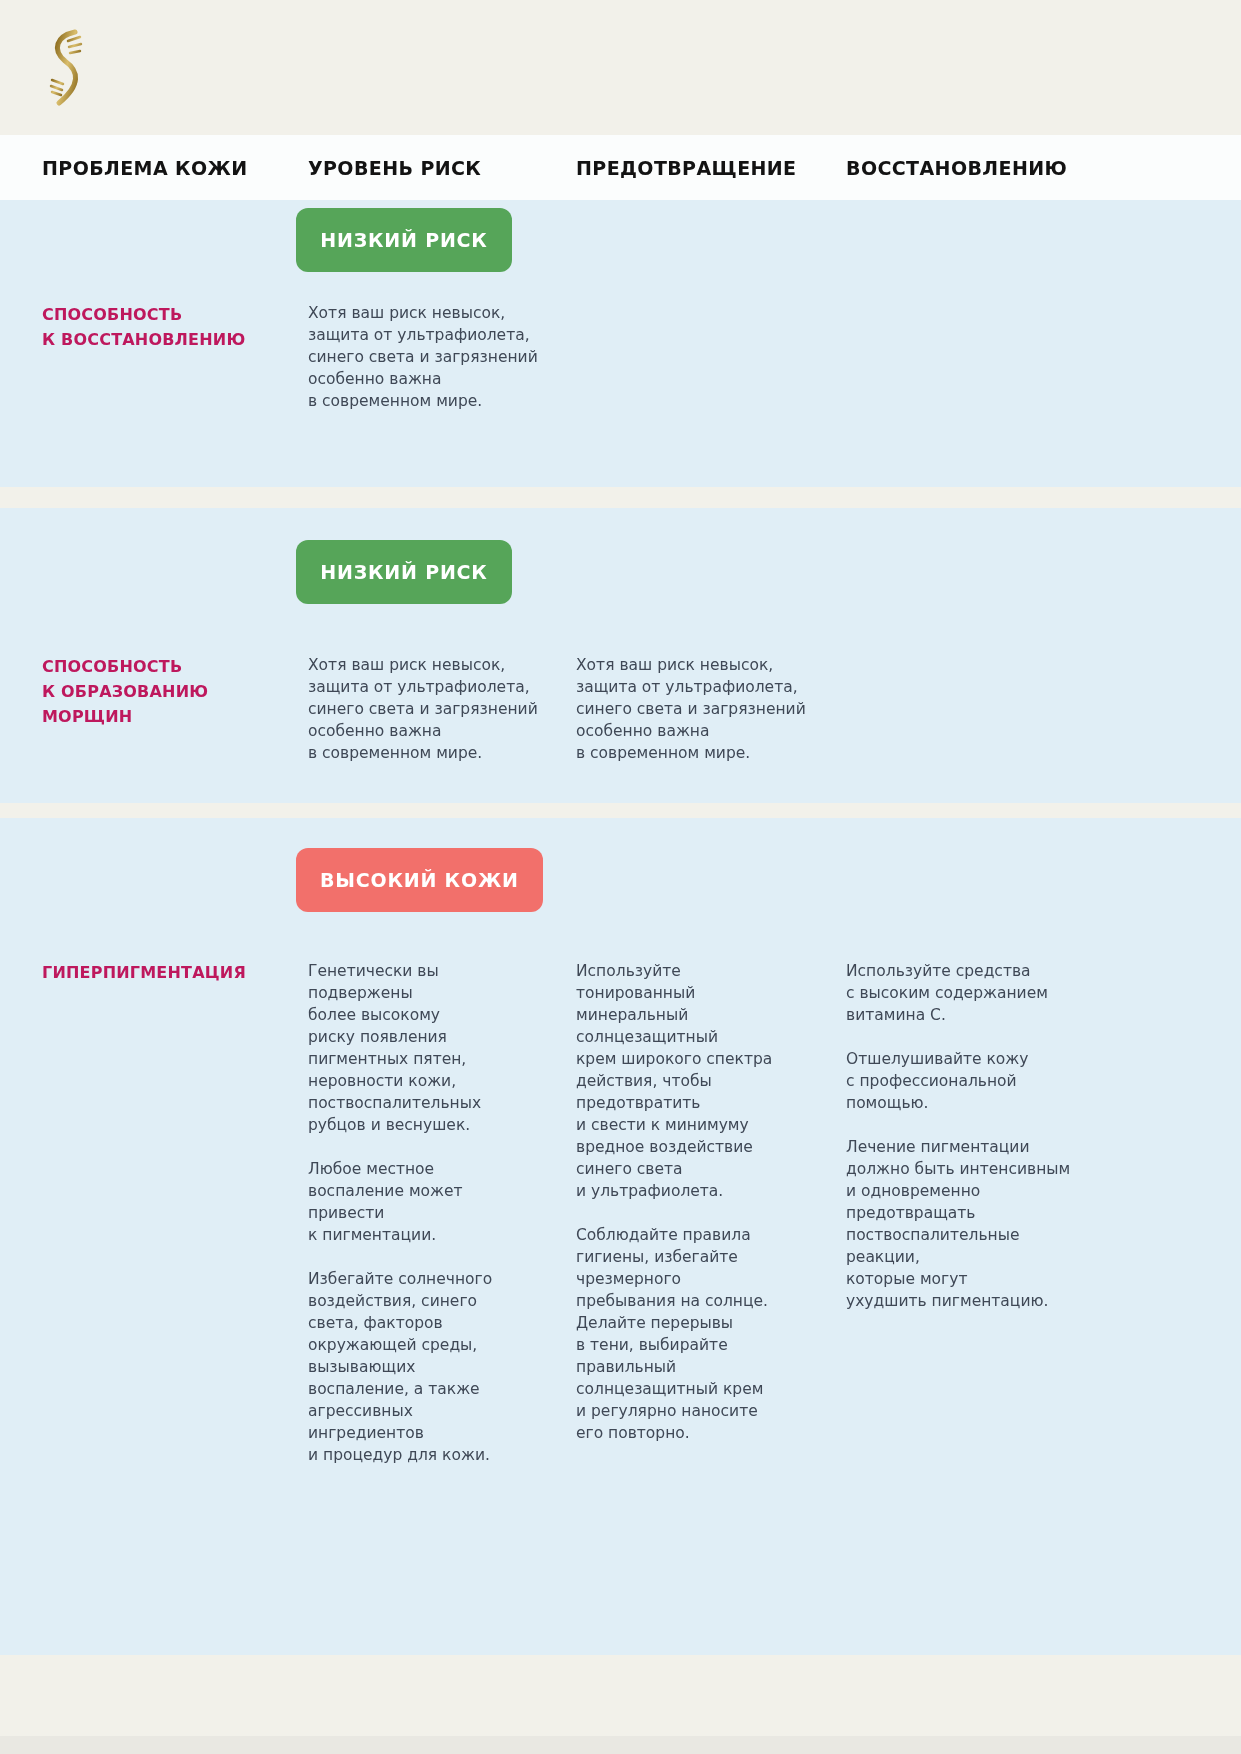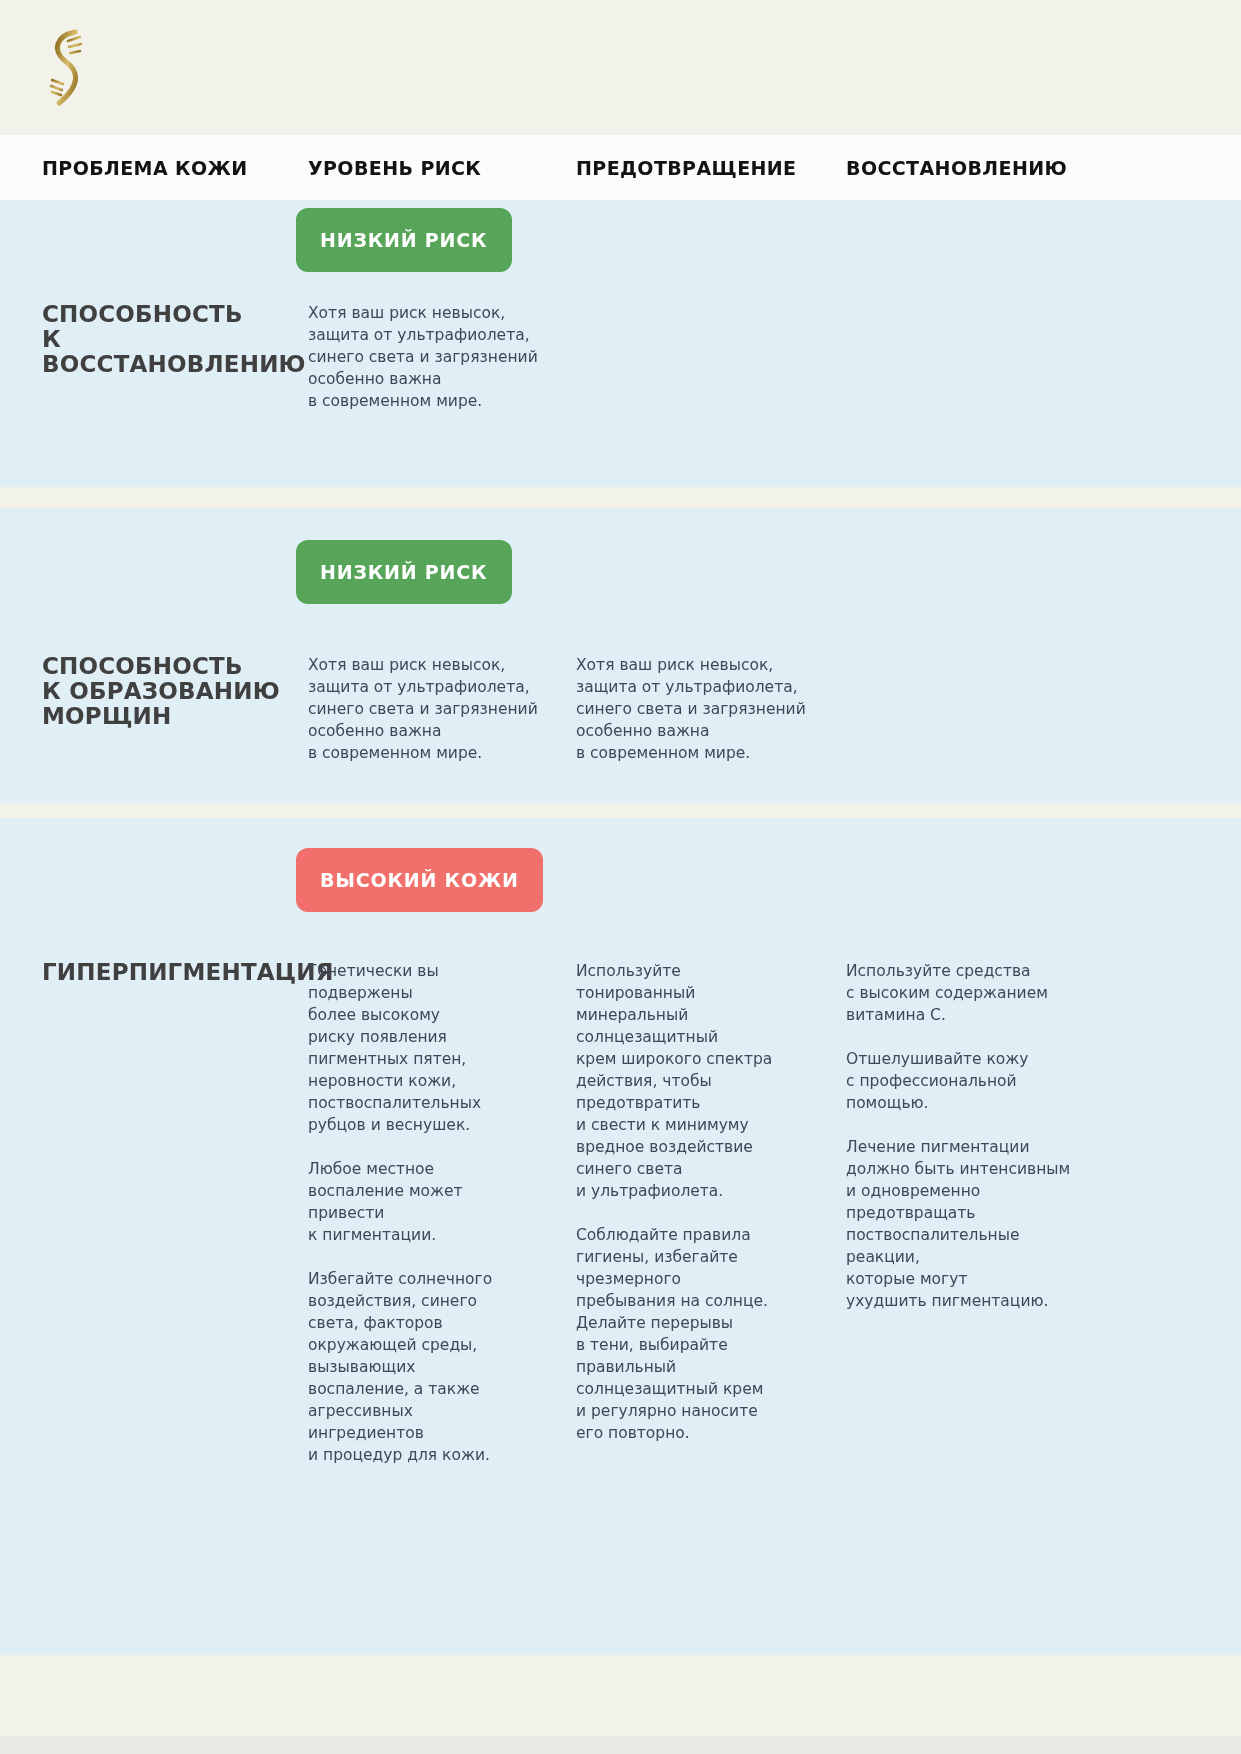--- a/index.html
+++ b/index.html
@@ -42,37 +42,37 @@
   .card1 .badge-row{margin-top:8px;}
   .card2 .badge-row{margin-top:32px;}
   .card3 .badge-row{margin-top:30px;}
 
   .badge{
     display:inline-block;
     min-width:216px;
     box-sizing:border-box;
     padding:21px 24px;
     border-radius:12px;
-    text-align:left;
+    text-align:center;
     color:#ffffff;
     font-weight:700;
     font-size:19px;
     letter-spacing:0.8px;
     margin-left:-12px;
     white-space:nowrap;
   }
   .badge-low{background:#56a559;}
   .badge-high{background:#f2706b;}
 
   .card1 .content-row{margin-top:30px;}
   .card2 .content-row{margin-top:50px;}
   .card3 .content-row{margin-top:48px;}
 
   .label{
-    font-size:23px;font-weight:700;color:#404040;
+    font-size:16px;font-weight:700;color:#be185d;
     line-height:25px;letter-spacing:0.2px;
     white-space:pre-line;
   }
   .body{
     font-size:15.5px;color:#3f4856;
     line-height:22px;
     white-space:pre-line;
   }
 
   .footer{

